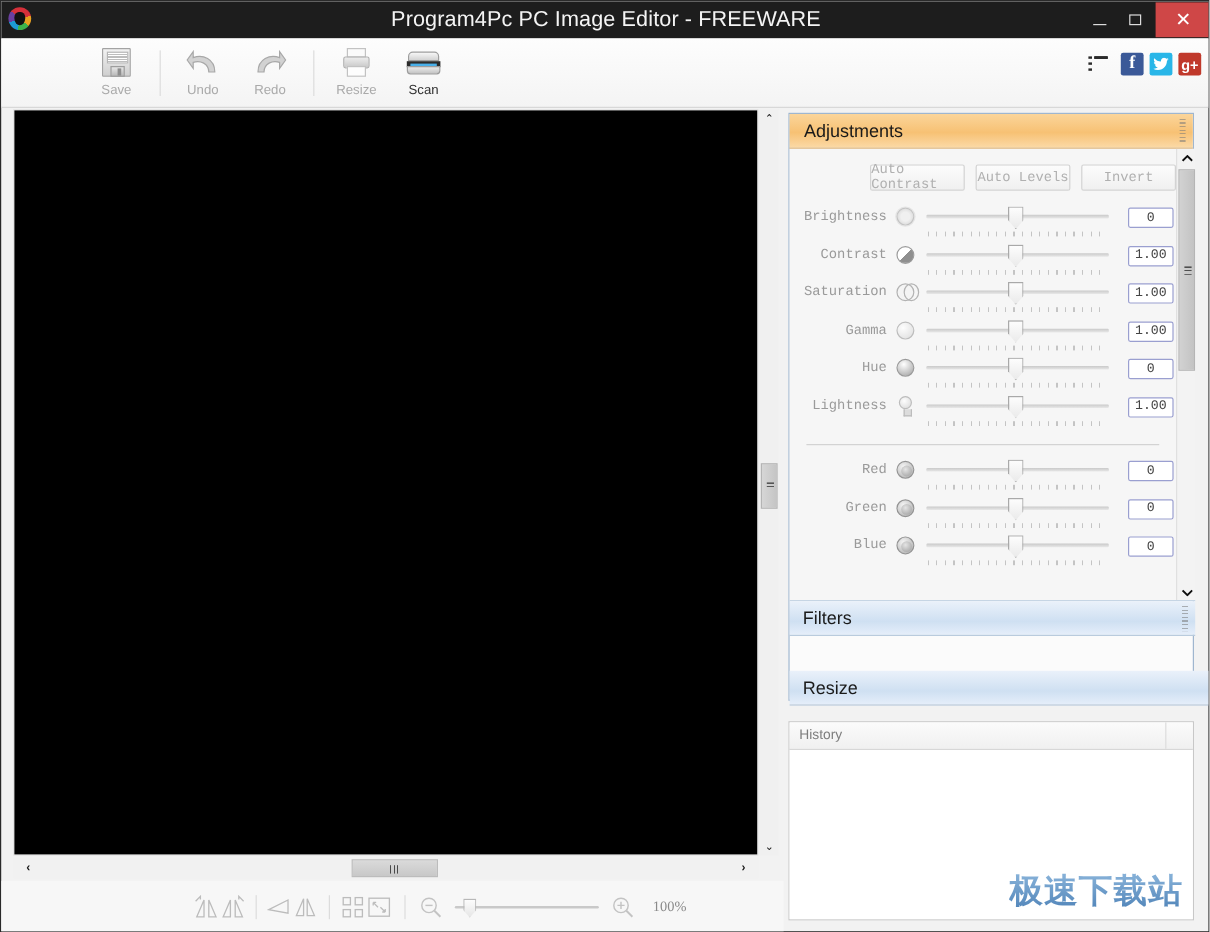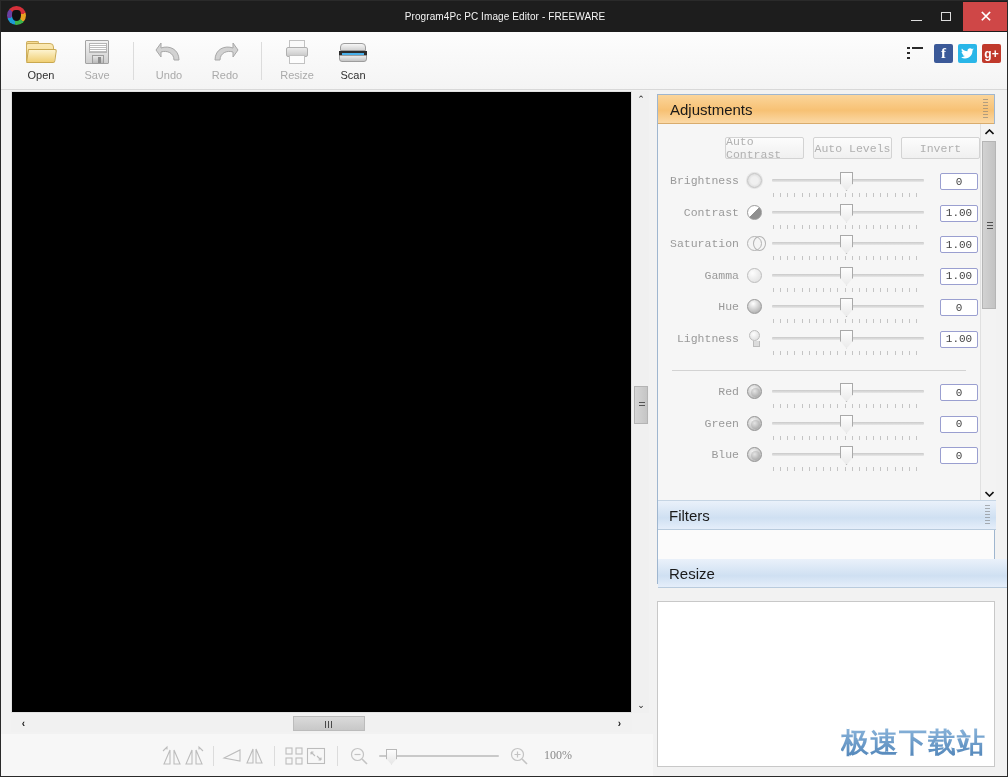--- a/index.html
+++ b/index.html
@@ -39,21 +39,21 @@
   }
   #app-logo::after {
     content: ""; position: absolute;
     left: 5px; top: 4px; width: 9px; height: 11px;
     background: #111; border-radius: 40% 40% 50% 50%;
   }
   #title-text {
     position: absolute; left: 0; top: 0;
     width: 1008px; height: 31px;
     line-height: 31px; text-align: center;
-    color: #f4f4f4; font-size: 10px;
+    color: #f4f4f4; font-size: 18px;
     letter-spacing: .1px;
   }
   .wbtn {
     position: absolute; top: 0; height: 31px;
     display: flex; align-items: center; justify-content: center;
     color: #dcdcdc; font-size: 13px;
   }
   #btn-min { right: 78px; width: 30px; }
   #btn-min i { display:block; width:11px; height:1px; background:#dcdcdc; margin-top:7px; }
   #btn-max { right: 48px; width: 30px; }
@@ -435,30 +435,20 @@
     <div class="wbtn" id="btn-max">
         <i></i>
       </div>
     <div class="wbtn" id="btn-close">
       <span>✕</span>
     </div>
   </div>
 
   <div id="toolbar">
 
-    <div class="tb-item" style="left:12px">
-      <div class="tb-ico">
-        <div class="ico-folder">
-            <div class="tab"></div>
-            <div class="back"></div>
-            <div class="front"></div>
-          </div>
-      </div>
-      <div class="tb-label">Open</div>
-    </div>
 
     <div class="tb-item disabled" style="left:68px">
       <div class="tb-ico">
         <div class="ico-floppy">
             <div class="lbl"></div>
             <div class="shut"></div>
           </div>
       </div>
       <div class="tb-label">Save</div>
     </div>
@@ -791,17 +781,21 @@
       <span>Filters</span>
       <span class="grip"></span>
     </div>
     <div class="acc-header plain" id="acc-resize">
       <span>Resize</span>
       <span class="grip"></span>
     </div>
   </div>
 
   <div id="history">
+    <div id="hist-head">
+      <span>History</span>
+      <span class="col-sep"></span>
+    </div>
     <div id="hist-body"></div>
     <div id="watermark">极速下载站</div>
   </div>
 
 </div>
 
 </body></html>

